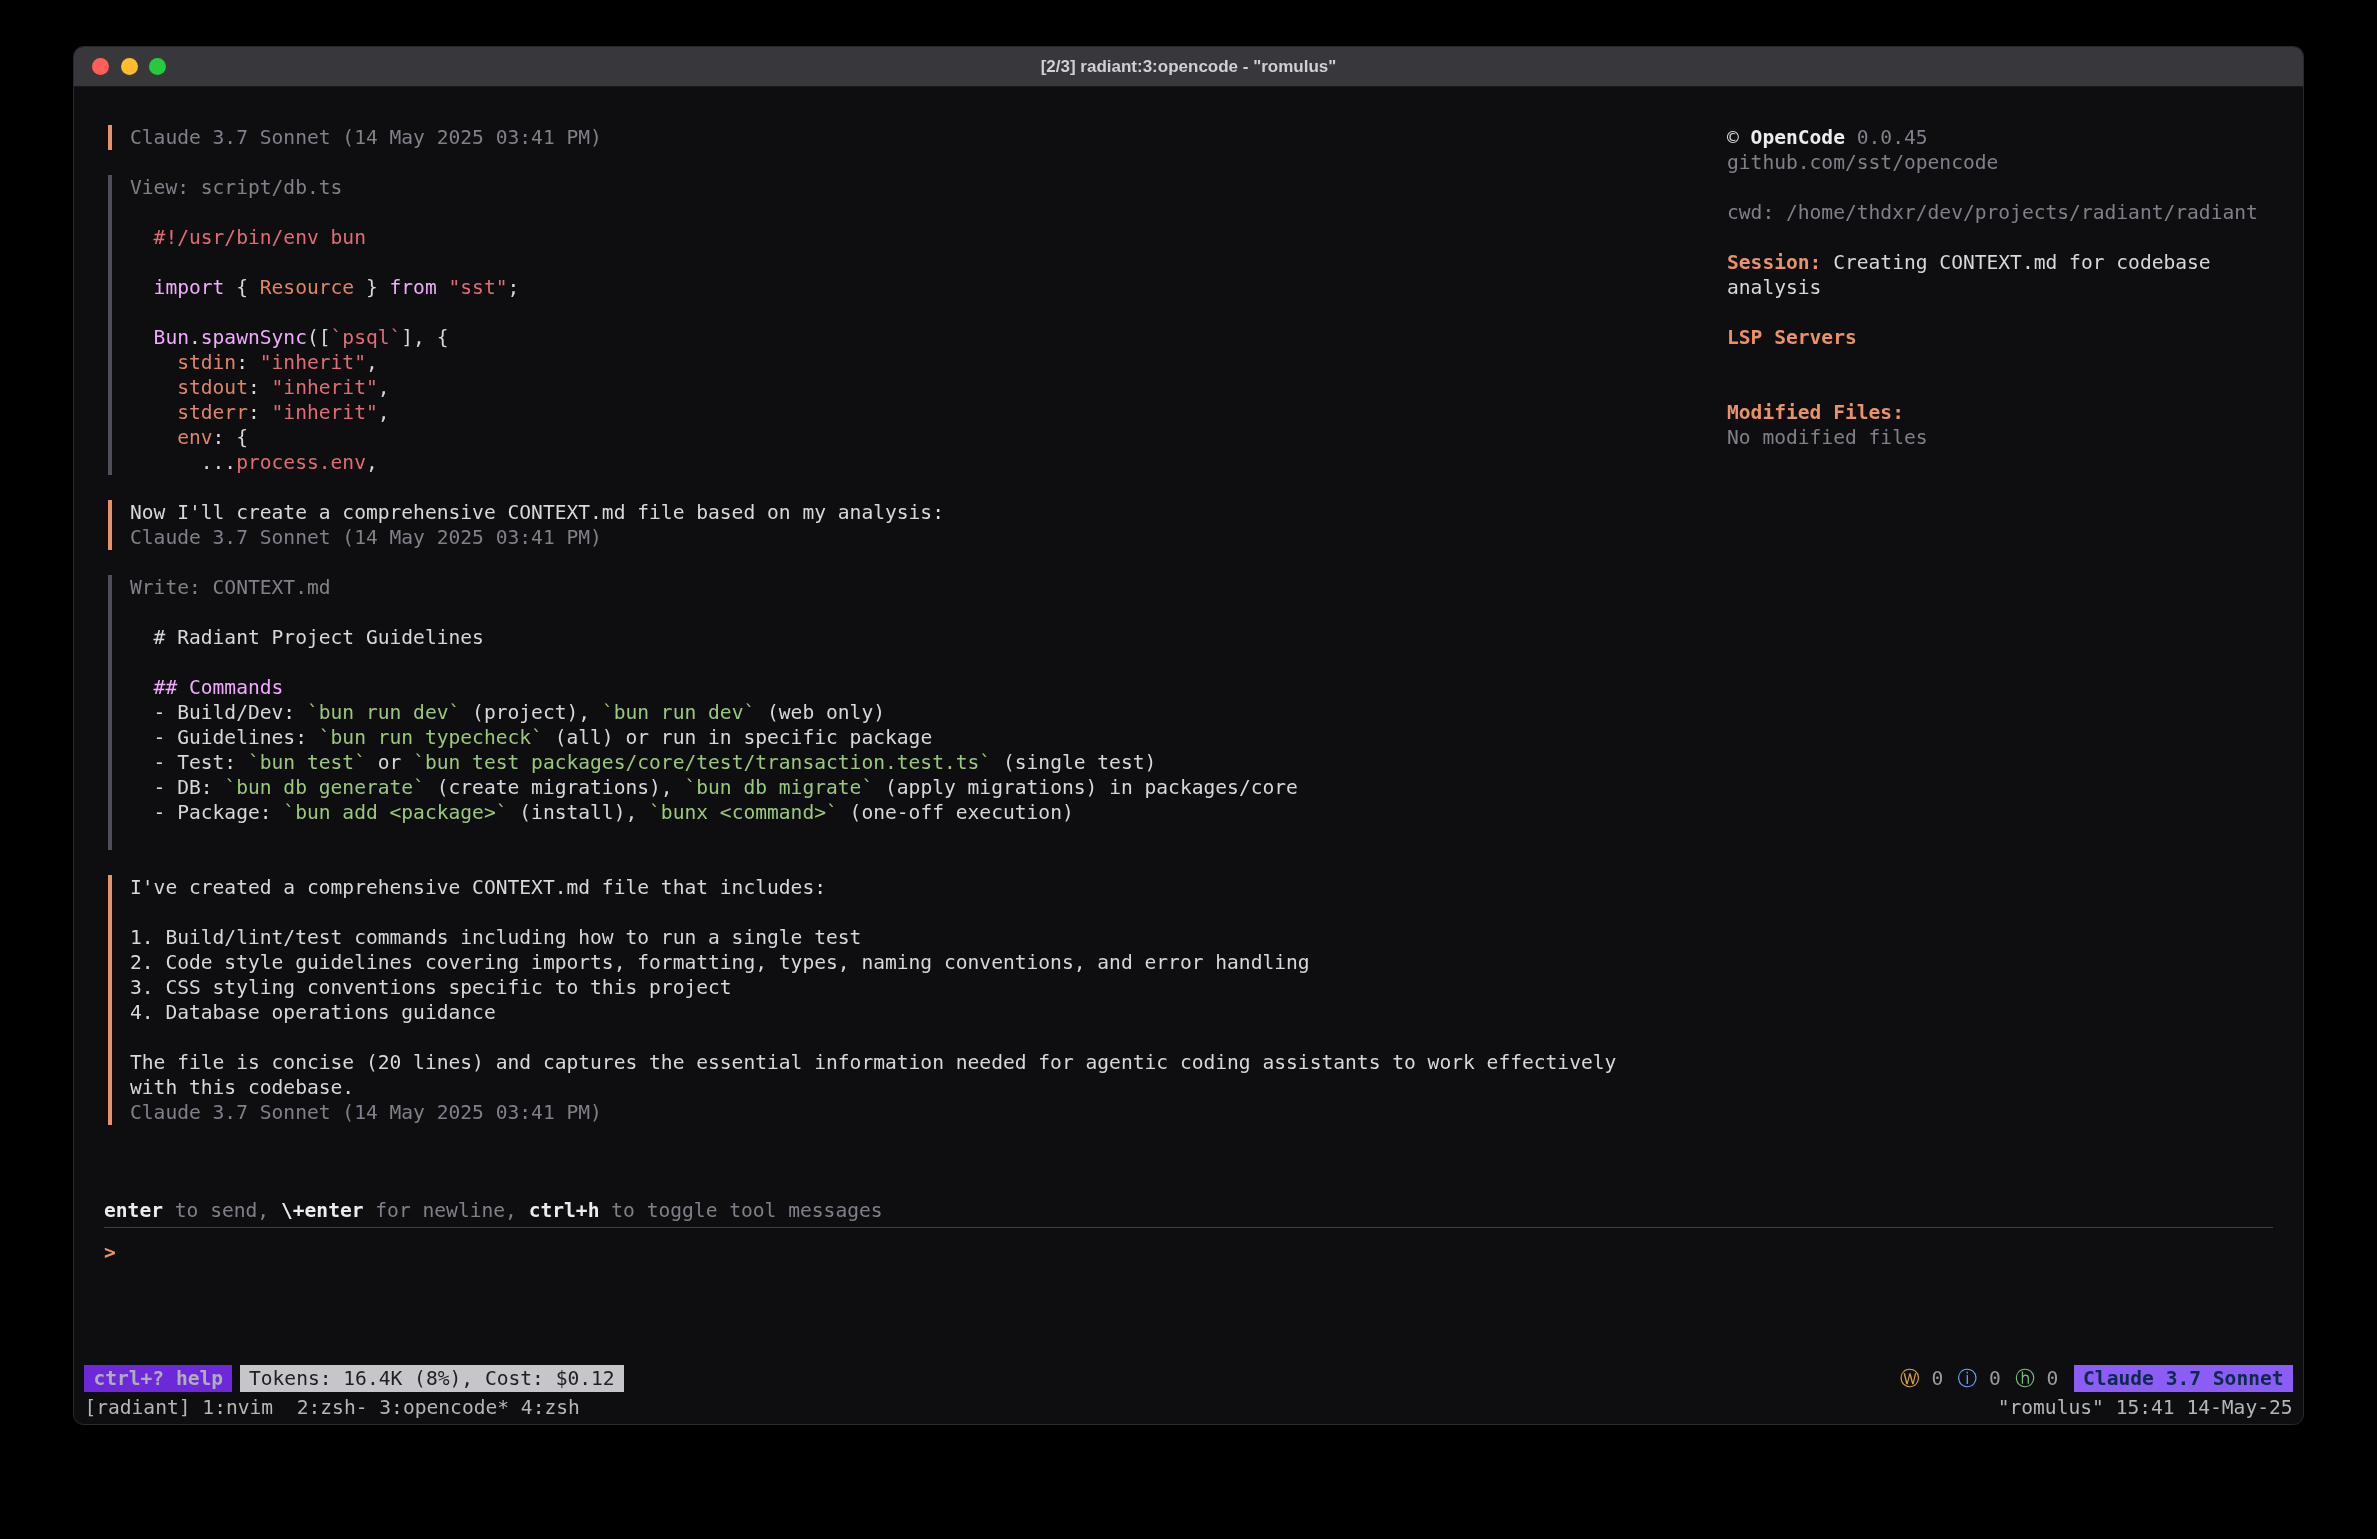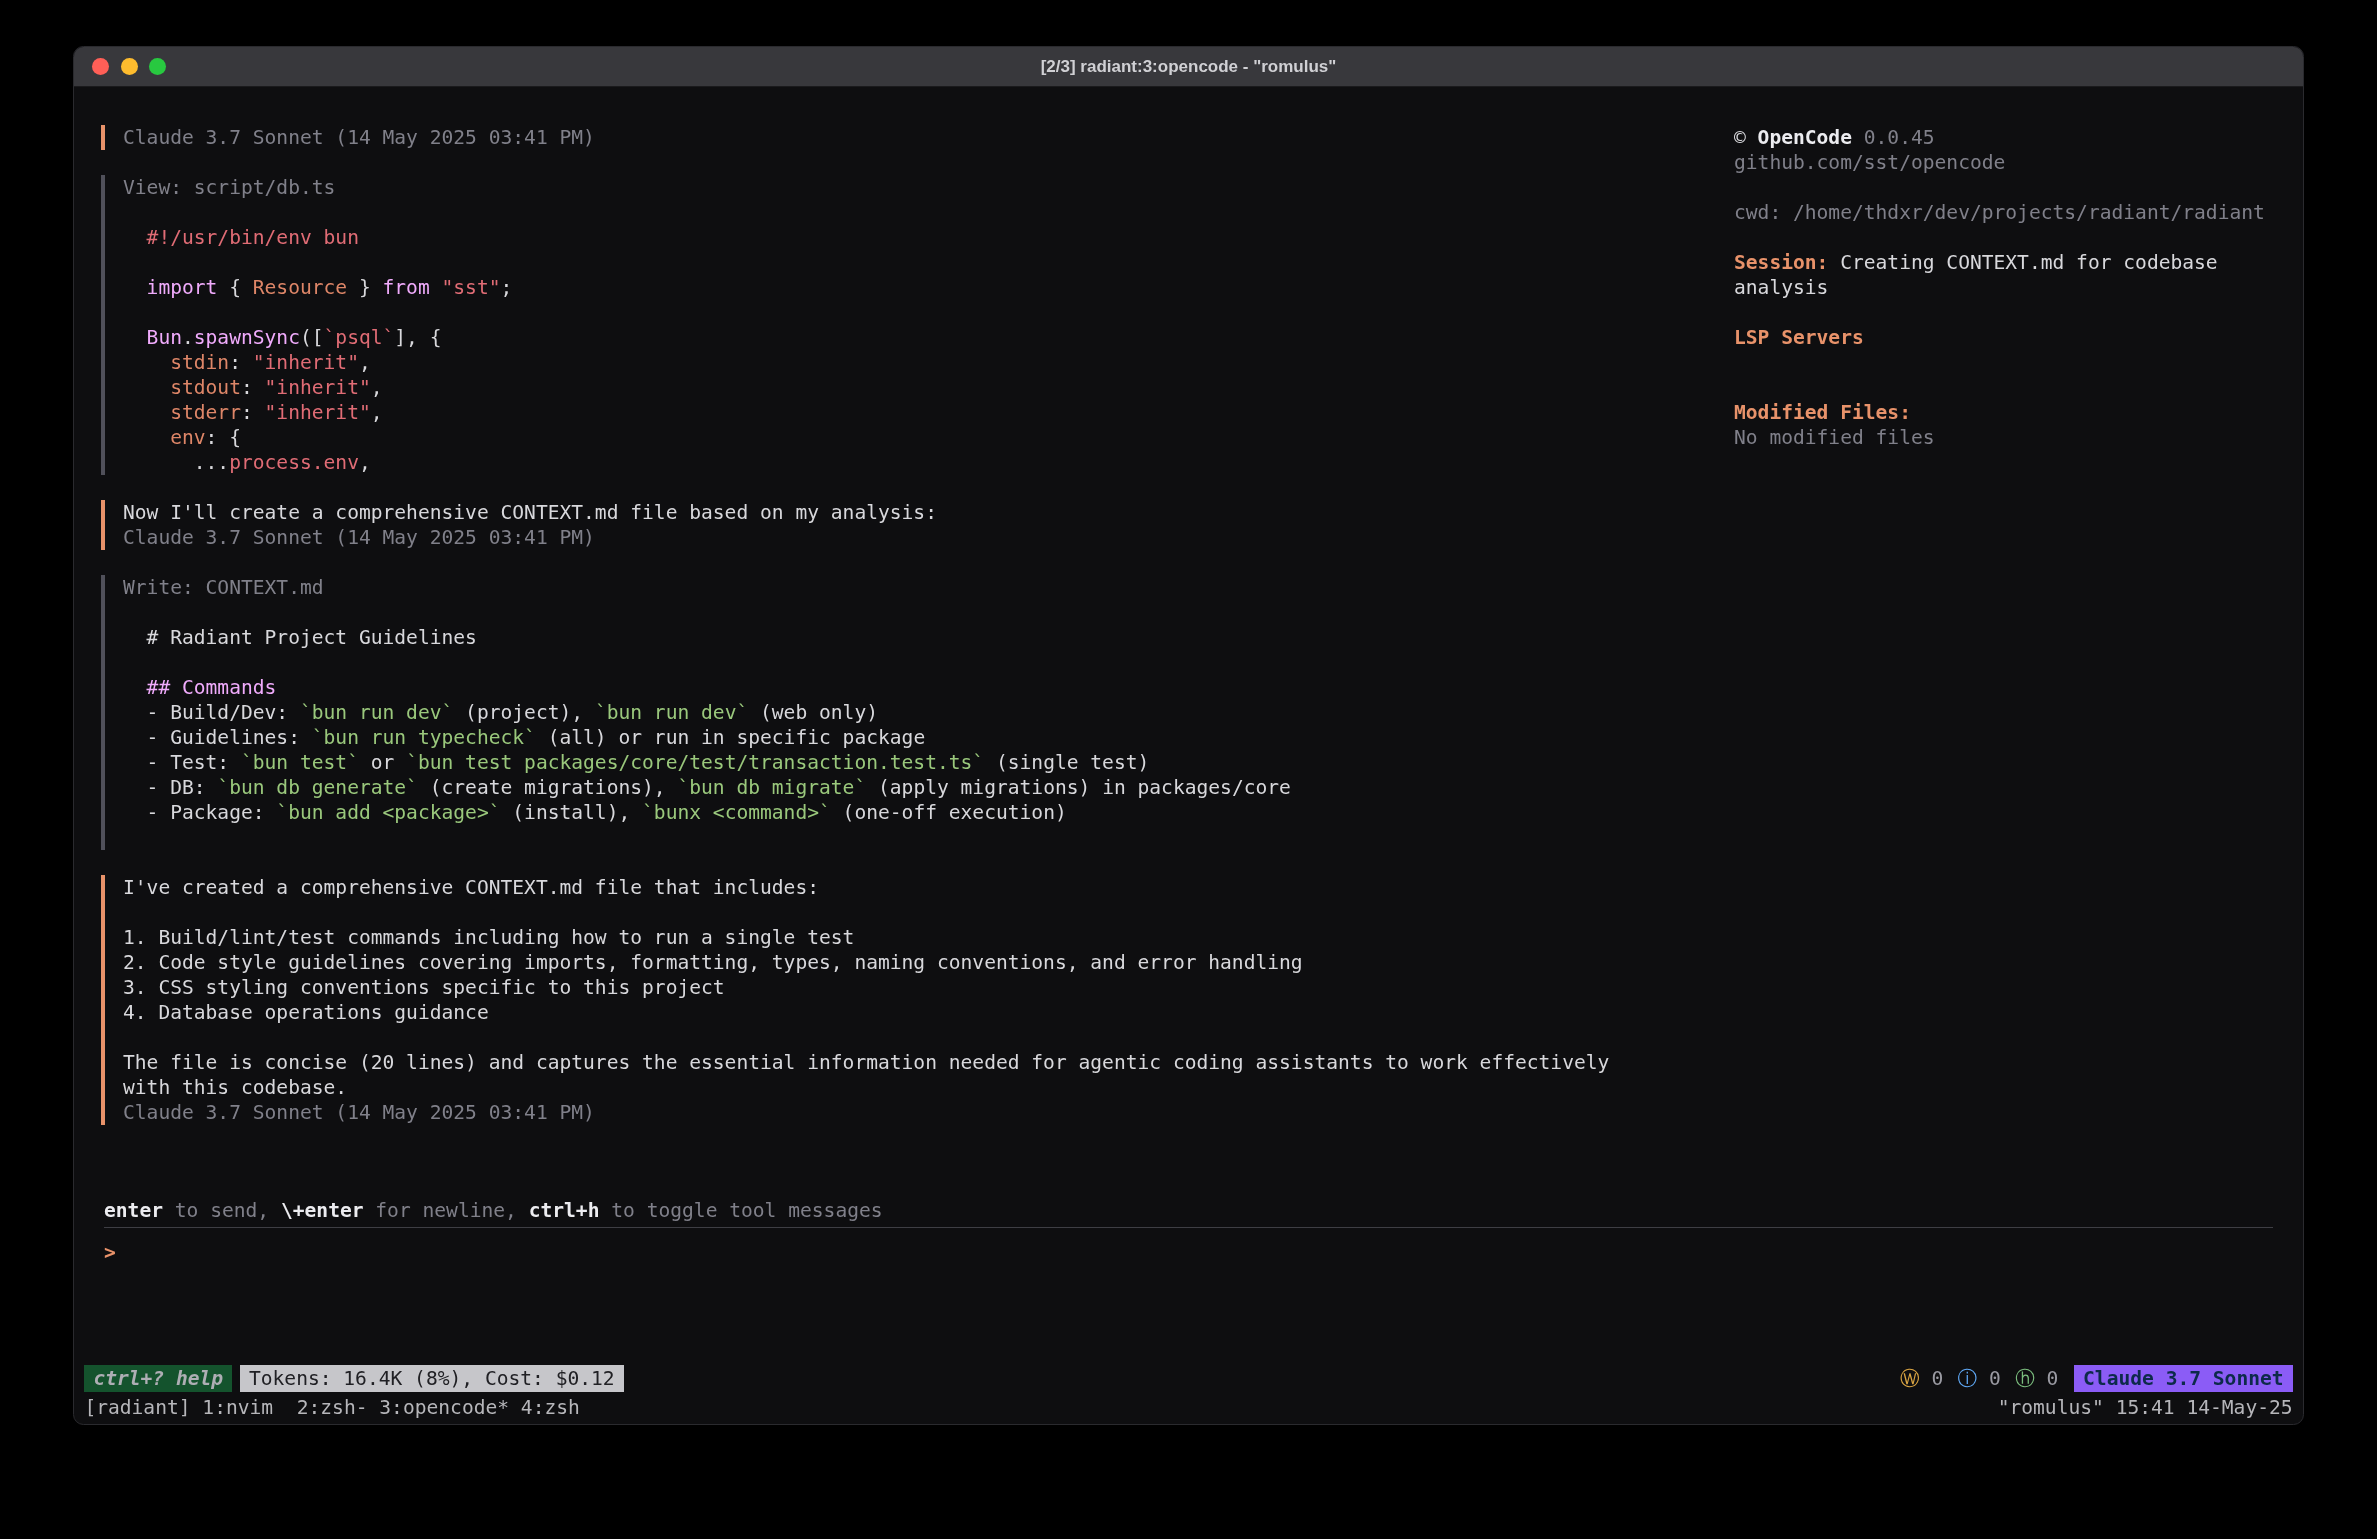--- a/index.html
+++ b/index.html
@@ -35,21 +35,21 @@
   .light.red { background: #ff5f57; }
   .light.yellow { background: #febc2e; }
   .light.green { background: #28c840; }
 
   .term {
     flex: 1; min-height: 0;
     display: flex; flex-direction: column;
     padding-top: 38px;
     font-size: 19.6px; line-height: 25px;
   }
-  .main { display: flex; padding: 0 27px; flex: 0 0 auto; }
+  .main { display: flex; padding: 0 34px; flex: 0 0 auto; }
   .chat { flex: 1; min-width: 0; }
   .sidebar { width: 542px; margin-left: 22px; flex: 0 0 auto; }
 
   .block { padding-left: 18px; margin-bottom: 25px; }
   .block.message { border-left: 4.6px solid #e8926a; }
   .block.tool    { border-left: 4.6px solid #50505a; }
   .line { white-space: pre; min-height: 25px; }
   .sidebar .line { white-space: pre-wrap; }
 
   .c-w   { color: #d8d8dc; }
@@ -70,21 +70,21 @@
   .prompt-input { flex: 1; margin-left: 11.7px; }
   .bottom-gap { height: 98px; flex: 0 0 auto; }
 
   .statusbar {
     flex: 0 0 auto; height: 31px;
     padding: 0 10.4px;
     display: flex; align-items: center; justify-content: space-between;
   }
   .status-left, .status-right { display: flex; align-items: center; }
   .badge { padding: 1.3px 9px; white-space: pre; }
-  .badge-help   { background: #14532d; color: #aeaeb4; font-weight: bold; font-style: italic; }
+  .badge-help   { background: #6d28d9; color: #aeaeb4; font-weight: bold; }
   .badge-tokens { background: #c6c6ca; color: #202024; margin-left: 7.8px; }
   .badge-model  { background: #8b5cf6; color: #0d2a4a; font-weight: bold; margin-left: 15.7px; }
   .diag { display: flex; align-items: center; gap: 14.4px; }
   .diag-item { white-space: pre; }
   .diag-count { color: #9a9aa2; }
 
   .tmuxbar {
     flex: 0 0 auto; height: 30px;
     padding: 0 10.4px 3.9px 10.4px;
     display: flex; align-items: center; justify-content: space-between;

